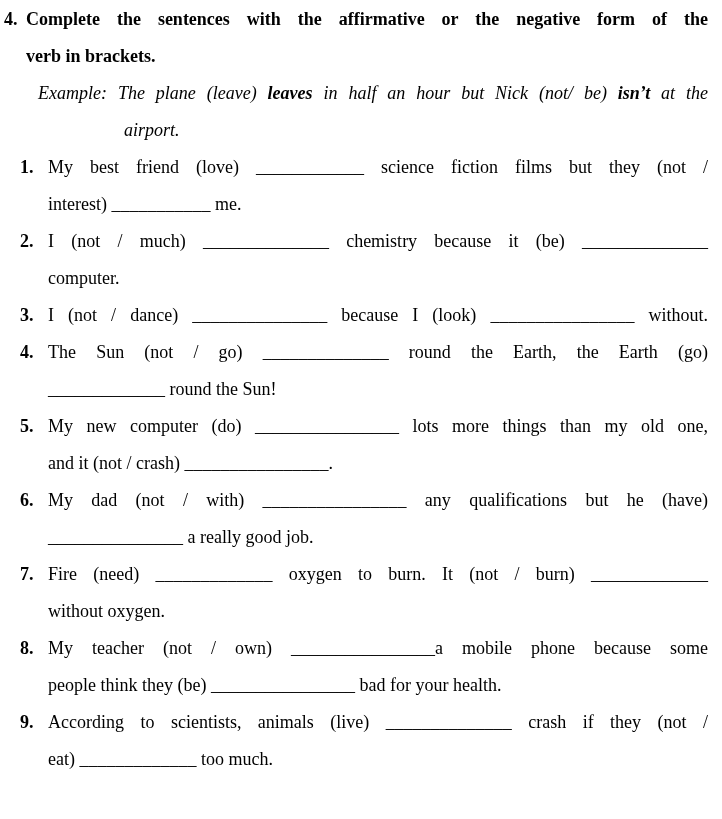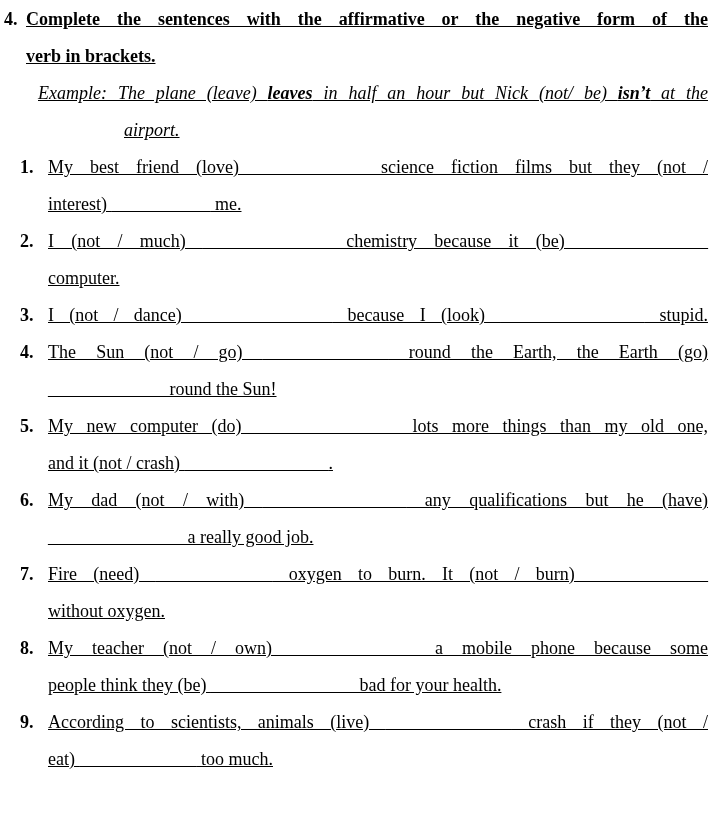--- a/index.html
+++ b/index.html
@@ -14,21 +14,20 @@
     padding: 1px 14px 0 4px;
     font-family: "Liberation Serif", "DejaVu Serif", serif;
     font-size: 18px;
     line-height: 37px;
     color: #000000;
     background: #ffffff;
   }
   .line {
     text-align: justify;
     text-align-last: left;
-    text-decoration: underline;
   }
   .line.jfull {
     text-align-last: justify;
   }
   .heading {
     position: relative;
     padding-left: 22px;
     font-weight: bold;
   }
   .heading .num {
@@ -85,21 +84,21 @@
         <div class="line jfull"><span class="seg-r">My best friend (love) </span><span class="seg-blank">____________</span><span class="seg-r"> science fiction films but they (not /</span></div>
         <div class="line"><span class="seg-r">interest) </span><span class="seg-blank">___________</span><span class="seg-r"> me.</span></div>
       </div>
       <div class="item">
         <span class="num">2.</span>
         <div class="line jfull"><span class="seg-r">I (not / much) </span><span class="seg-blank">______________</span><span class="seg-r"> chemistry because it (be) </span><span class="seg-blank">______________</span></div>
         <div class="line"><span class="seg-r">computer.</span></div>
       </div>
       <div class="item">
         <span class="num">3.</span>
-        <div class="line jfull"><span class="seg-r">I (not / dance) </span><span class="seg-blank">_______________</span><span class="seg-r"> because I (look) </span><span class="seg-blank">________________</span><span class="seg-r"> stupid.</span></div>
+        <div class="line jfull"><span class="seg-r">I (not / dance) </span><span class="seg-blank">_______________</span><span class="seg-r"> because I (look) </span><span class="seg-blank">________________</span><span class="seg-r"> without.</span></div>
       </div>
       <div class="item">
         <span class="num">4.</span>
         <div class="line jfull"><span class="seg-r">The Sun (not / go) </span><span class="seg-blank">______________</span><span class="seg-r"> round the Earth, the Earth (go)</span></div>
         <div class="line"><span class="seg-blank">_____________</span><span class="seg-r"> round the Sun!</span></div>
       </div>
       <div class="item">
         <span class="num">5.</span>
         <div class="line jfull"><span class="seg-r">My new computer (do) </span><span class="seg-blank">________________</span><span class="seg-r"> lots more things than my old one,</span></div>
         <div class="line"><span class="seg-r">and it (not / crash) </span><span class="seg-blank">________________</span><span class="seg-r">.</span></div>

